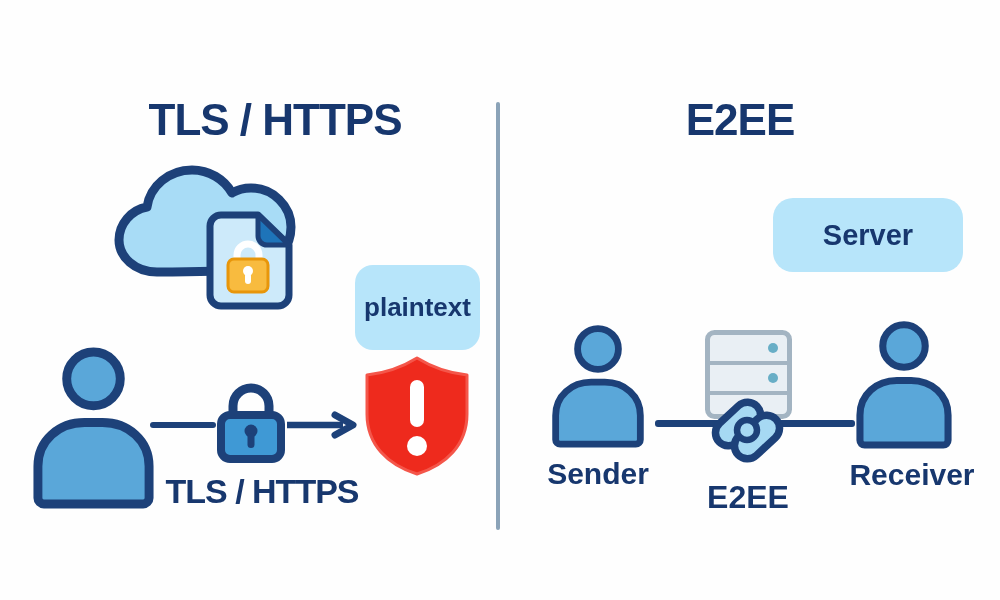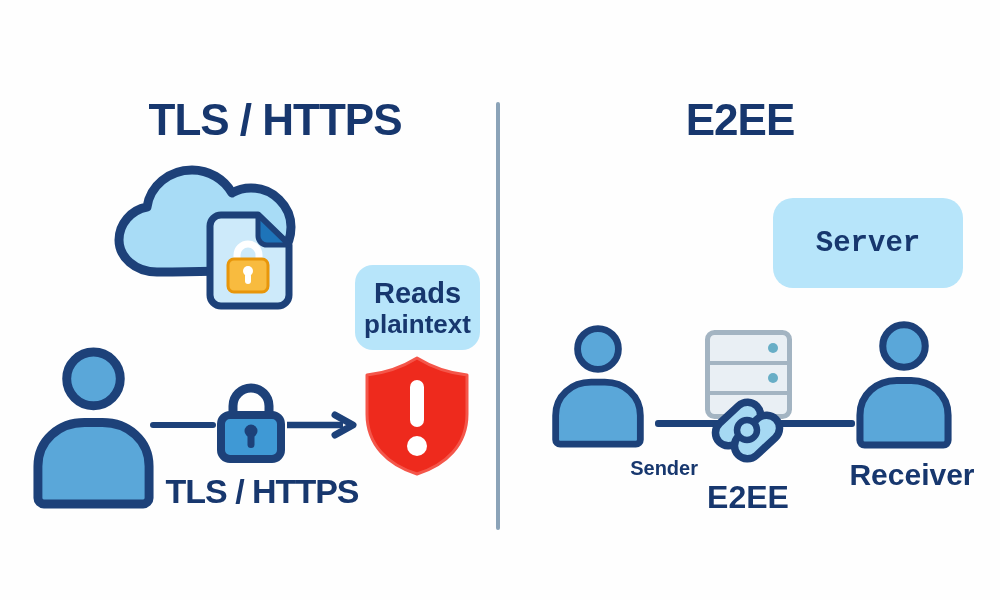--- a/index.html
+++ b/index.html
@@ -20,27 +20,27 @@
   }
   .badge{
     background:var(--badge-bg,#b7e5fa);
     color:var(--ink,#17376e);
     display:flex;flex-direction:column;align-items:center;justify-content:center;
     text-align:center;font-weight:700;
   }
   .badge-left{left:355px;top:265px;width:125px;height:85px;border-radius:18px;}
   .badge-left .l1{font-size:29px;line-height:33px;}
   .badge-left .l2{font-size:26px;line-height:29px;}
-  .badge-right{left:773px;top:198px;width:190px;height:90px;border-radius:20px;font-family:Liberation Mono, monospace;}
+  .badge-right{left:773px;top:198px;width:190px;height:74px;border-radius:20px;}
   .badge-right .l1,.badge-right .l2{font-size:29px;line-height:35px;}
   .small-label{
     color:var(--ink,#17376e);font-weight:700;text-align:center;
   }
   .label-tls{left:112px;top:472px;width:300px;font-size:34px;letter-spacing:-1px;}
-  .label-sender{left:498px;top:457px;width:200px;font-size:20px;text-align:right;}
+  .label-sender{left:498px;top:457px;width:200px;font-size:30px;}
   .label-e2ee{left:648px;top:479px;width:200px;font-size:32px;}
   .label-receiver{left:810px;top:458px;width:204px;font-size:30px;}
   .divider{
     left:496px;top:102px;width:4px;height:428px;border-radius:2px;
     background:var(--divider,#8ba3b8);
   }
   .conn-line{background:var(--outline,#1d4179);border-radius:3px;}
   .z1{z-index:1}.z2{z-index:2}.z3{z-index:3}
   svg{display:block;overflow:visible;}
 </style>
@@ -89,21 +89,20 @@
 
   <svg class="abs z2" style="left:362px;top:354px;" width="110" height="124" viewBox="0 0 110 124">
     <path d="M55 4 C42 12 24 19 5 21 V60 C5 91 26 111 55 120 C84 111 105 91 105 60 V21 C86 19 68 12 55 4 Z" fill="var(--shield-red,#ee2a1d)" stroke="var(--shield-edge,#f4564a)" stroke-width="3" stroke-linejoin="round"></path>
     <g>
       <rect x="48" y="26" width="14" height="47" rx="7" fill="var(--white,#ffffff)"></rect>
       <circle cx="55" cy="92" r="10" fill="var(--white,#ffffff)"></circle>
     </g>
   </svg>
 
   <div class="abs badge badge-left">
-    <div class="l1">Reads</div>
     <div class="l2">plaintext</div>
   </div>
 
   <div class="abs small-label label-tls">TLS / HTTPS</div>
 
   <div class="abs title" style="left:540px;top:96px;width:400px;">E2EE</div>
 
   <div class="abs badge badge-right">
     <div class="l1">Server</div>
   </div>

